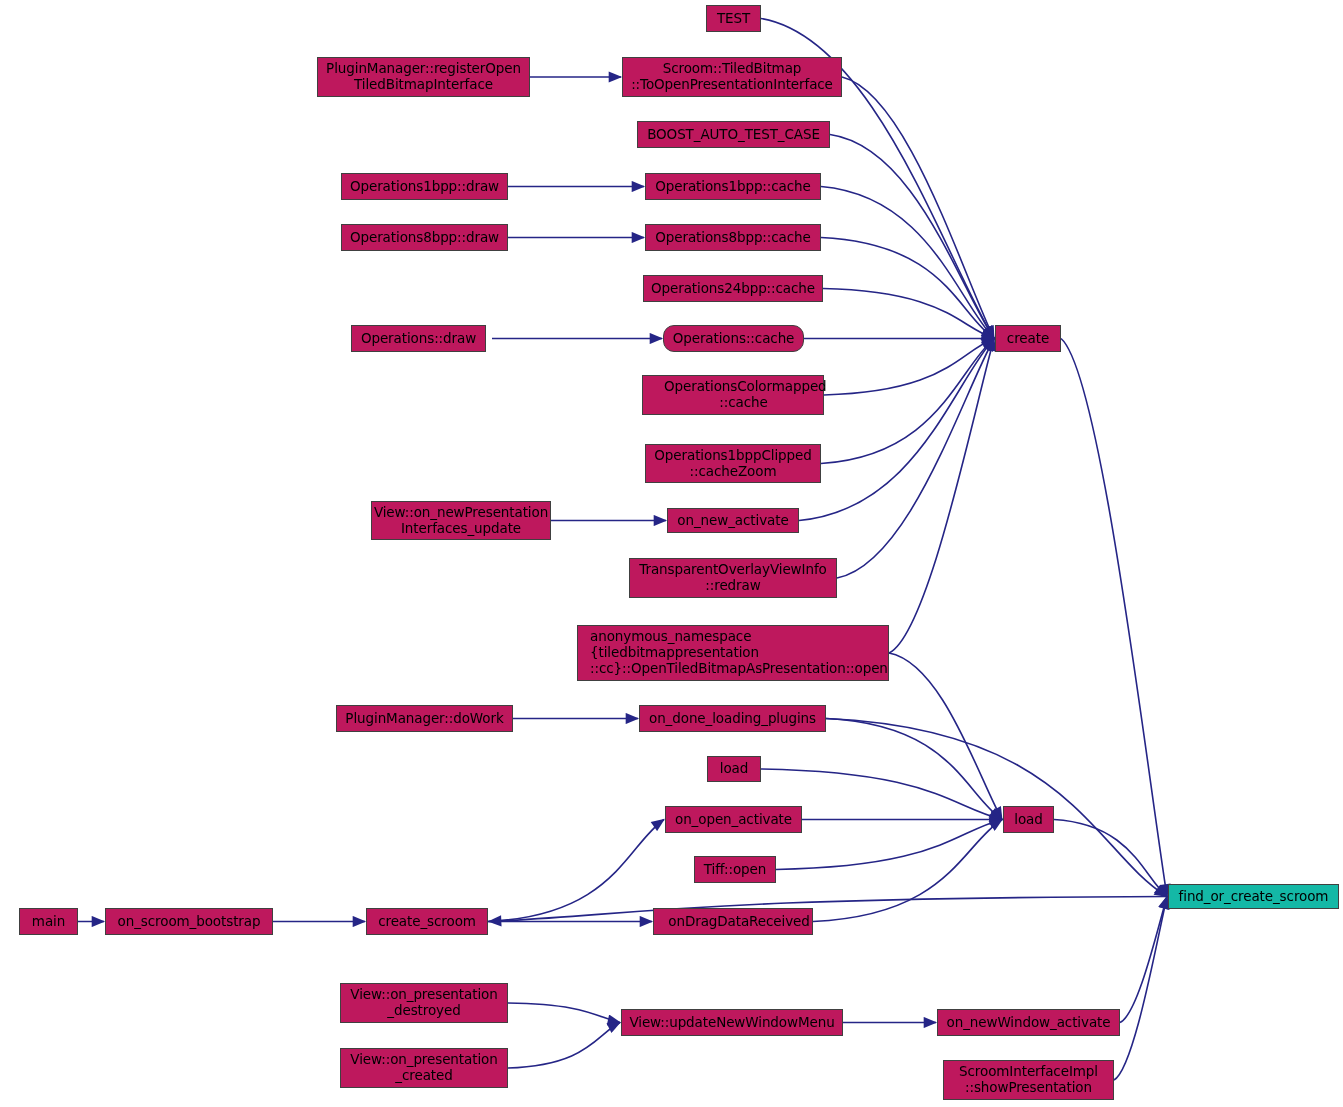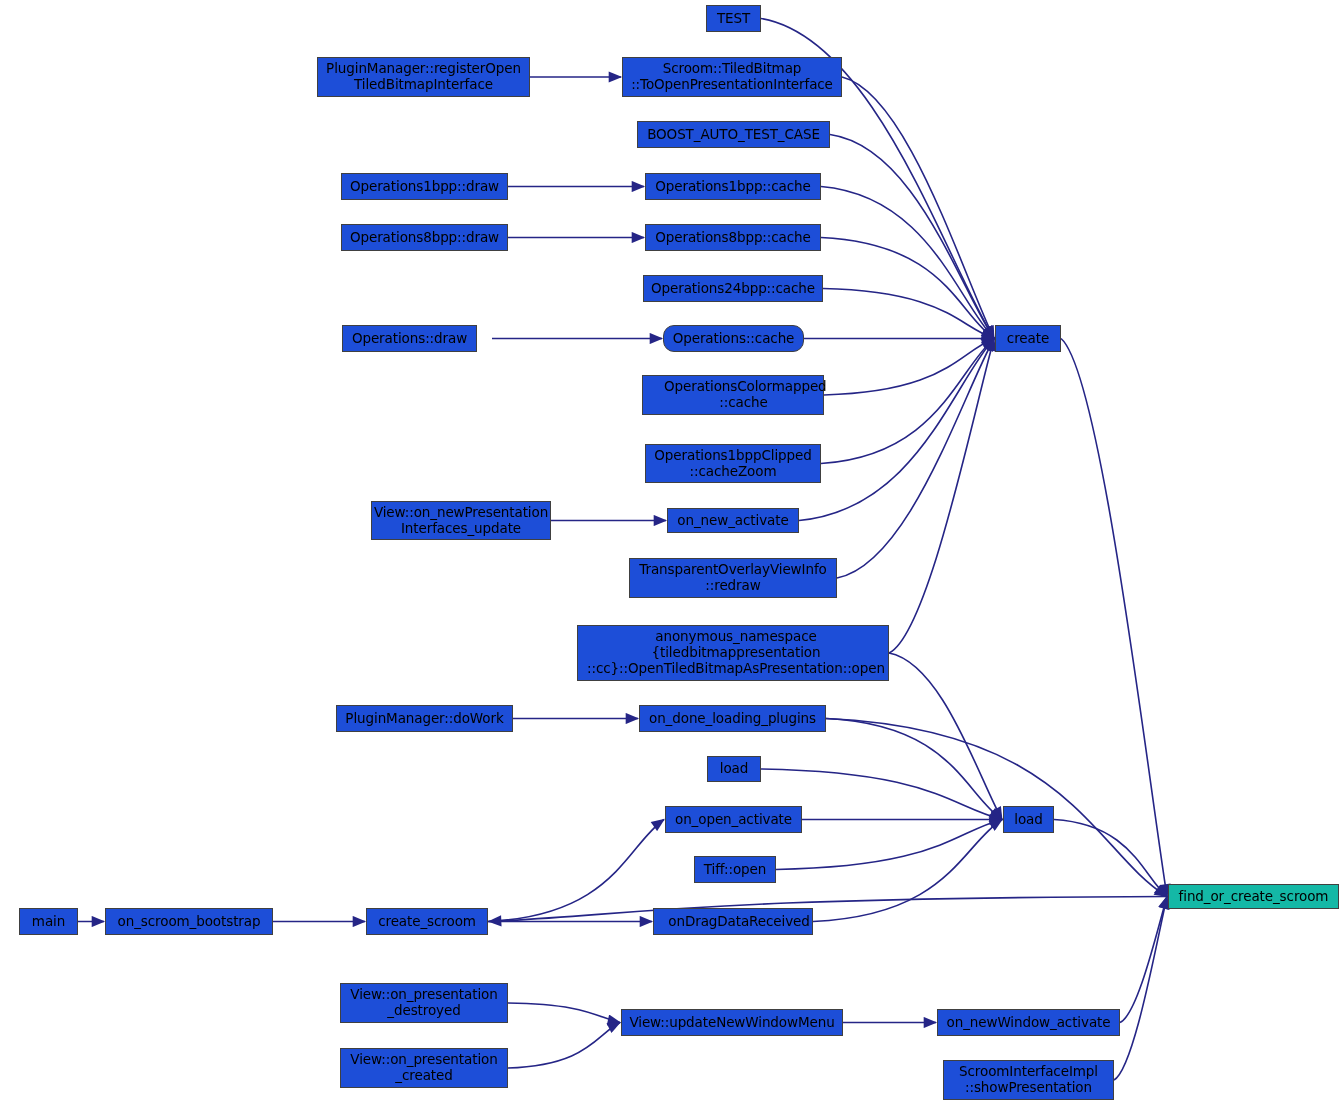--- a/index.html
+++ b/index.html
@@ -1,25 +1,25 @@
 <!DOCTYPE html>
 <html><head>
 <meta charset="utf-8">
 <style>
   html,body{margin:0;padding:0;background:#ffffff;}
   body{font-family:"DejaVu Sans","Liberation Sans",sans-serif;}
   #canvas{position:relative;width:1343px;height:1107px;overflow:hidden;background:#fff;}
   svg#graph{position:absolute;left:0;top:0;width:1343px;height:1107px;}
   .edge{fill:none;stroke:#252586;stroke-width:1.6px;}
   .arrowfill{fill:#252586;stroke:none;}
-  .nodebox{position:absolute;box-sizing:border-box;border:1.4px solid #404040;background:#1d4ed8;
+  .nodebox{position:absolute;box-sizing:border-box;border:1.4px solid #404040;background:#be185d;
            display:flex;align-items:center;justify-content:center;text-align:center;
            font-size:13.5px;color:#000;line-height:1.18;letter-spacing:-0.1px;}
   .nodebox.highlight{background:#14b8a6;}
-  .nodebox.leftalign{justify-content:flex-start;text-align:center;padding-left:6px;}
+  .nodebox.leftalign{justify-content:flex-start;text-align:left;padding-left:12px;}
   .nlabel{white-space:pre-line;display:block;width:100%;}
 </style>
 </head>
 <body>
 
 <div id="canvas">
   <svg id="graph" viewBox="0 0 1343 1107">
     <defs>
       <marker id="arrow" viewBox="0 0 12 10" refX="11" refY="5" markerWidth="9" markerHeight="7" orient="auto-start-reverse">
         <path d="M0,0 L12,5 L0,10 z" class="arrowfill"></path>
@@ -88,21 +88,21 @@
       </div>
       <div class="nodebox" style="left: 341px; top: 224px; width: 167px; height: 27px;">
         <span class="nlabel">Operations8bpp::draw</span>
       </div>
       <div class="nodebox" style="left: 645px; top: 224px; width: 176px; height: 27px;">
         <span class="nlabel">Operations8bpp::cache</span>
       </div>
       <div class="nodebox" style="left: 643px; top: 275px; width: 180px; height: 27px;">
         <span class="nlabel">Operations24bpp::cache</span>
       </div>
-      <div class="nodebox" style="left: 342px; top: 325px; width: 135px; height: 27px;">
+      <div class="nodebox" style="left: 351px; top: 325px; width: 135px; height: 27px;">
         <span class="nlabel">Operations::draw</span>
       </div>
       <div class="nodebox" style="left: 663px; top: 325px; width: 141px; height: 27px; border-radius: 11px;">
         <span class="nlabel">Operations::cache</span>
       </div>
       <div class="nodebox" style="left: 642px; top: 375px; width: 182px; height: 40px; padding-left: 21px;">
         <span class="nlabel">OperationsColormapped
 ::cache</span>
       </div>
       <div class="nodebox" style="left: 645px; top: 444px; width: 176px; height: 39px;">

